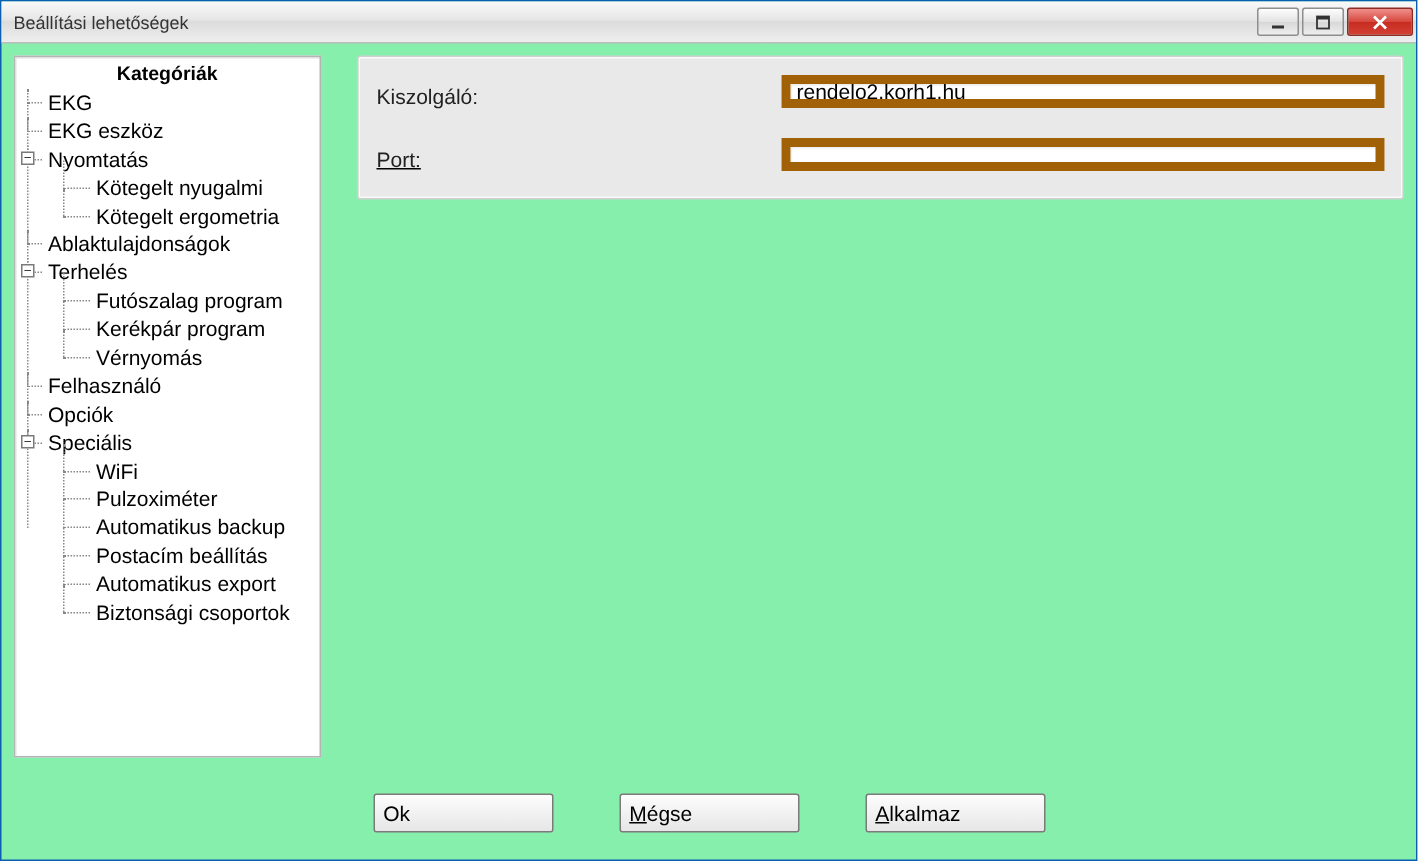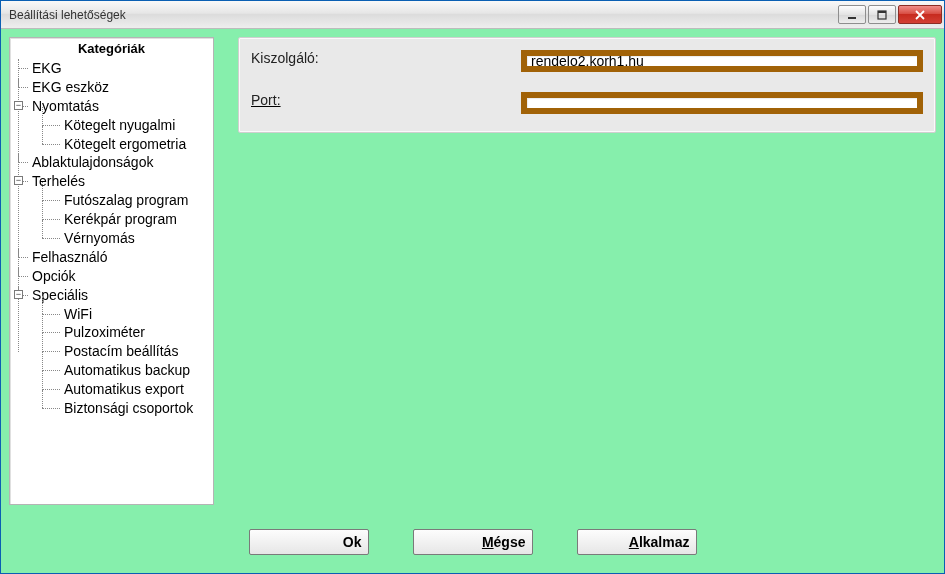--- a/index.html
+++ b/index.html
@@ -171,21 +171,21 @@
     }
     .panel {
       border: 1px solid #cfcfcf;
       border-radius: 2px;
       background: #e9e9e9;
       padding: 12px 12px;
       box-shadow: inset 0 0 0 1px #fafafa;
     }
     .form-row {
       display: flex;
-      align-items: flex-start;
+      align-items: flex-end;
       margin-bottom: 20px;
     }
     .form-row:last-child { margin-bottom: 6px; text-decoration: underline; }
     .form-label {
       width: 270px;
       font-size: 14px;
       color: #222;
     }
     .form-input {
       flex: 1;
@@ -207,21 +207,21 @@
     }
     .btn {
       width: 120px;
       height: 26px;
       border: 1px solid #7a7a7a;
       background: linear-gradient(to bottom, #fdfdfd, #e6e6e6);
       font-family: inherit;
       font-size: 14px;
       border-radius: 2px;
       cursor: default;
-      display:flex; align-items:center; justify-content:flex-end;font-weight:bold;
+      display:flex; align-items:center; justify-content:flex-start;
     }
     .mn-underline { text-decoration: underline; }
   </style>
 </head>
 <body>
 
 <div class="window">
 
   <div class="titlebar">
     <span class="titlebar-title">Beállítási lehetőségek</span>
@@ -272,22 +272,22 @@
             </ul>
           </li>
           <li><span class="label">Felhasználó</span></li>
           <li><span class="label">Opciók</span></li>
           <li class="has-children">
             <span class="expander">−</span>
             <span class="label">Speciális</span>
             <ul>
               <li><span class="label">WiFi</span></li>
               <li><span class="label">Pulzoximéter</span></li>
+              <li><span class="label">Automatikus backup</span></li>
               <li><span class="label">Postacím beállítás</span></li>
-              <li><span class="label">Automatikus backup</span></li>
               <li><span class="label">Automatikus export</span></li>
               <li><span class="label">Biztonsági csoportok</span></li>
             </ul>
           </li>
         </ul>
       </div>
     </div>
 
     <div class="content-area">
       <div class="panel">

